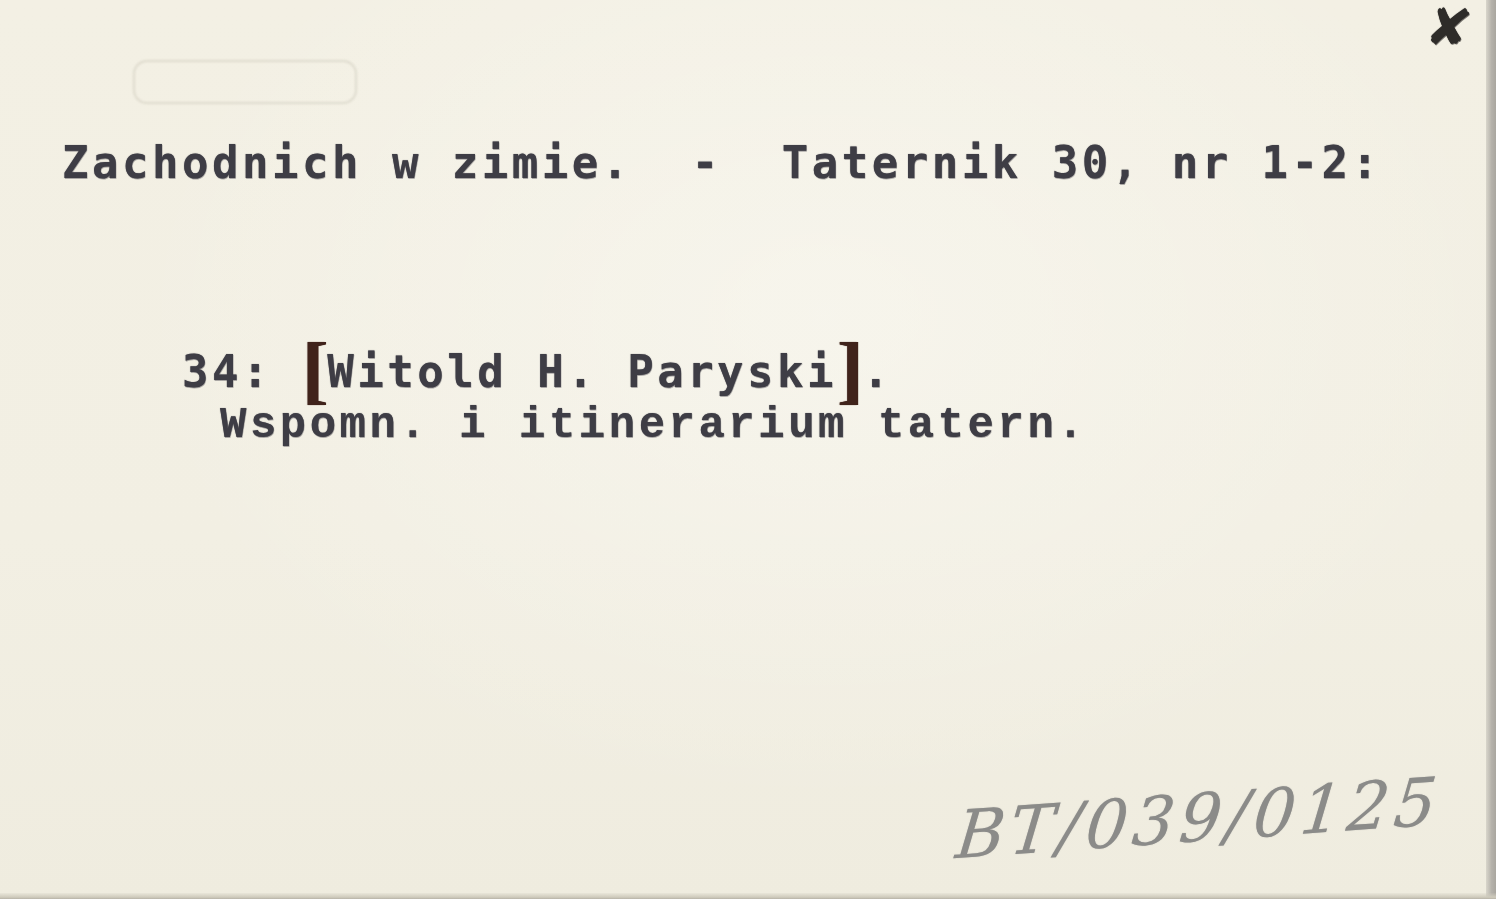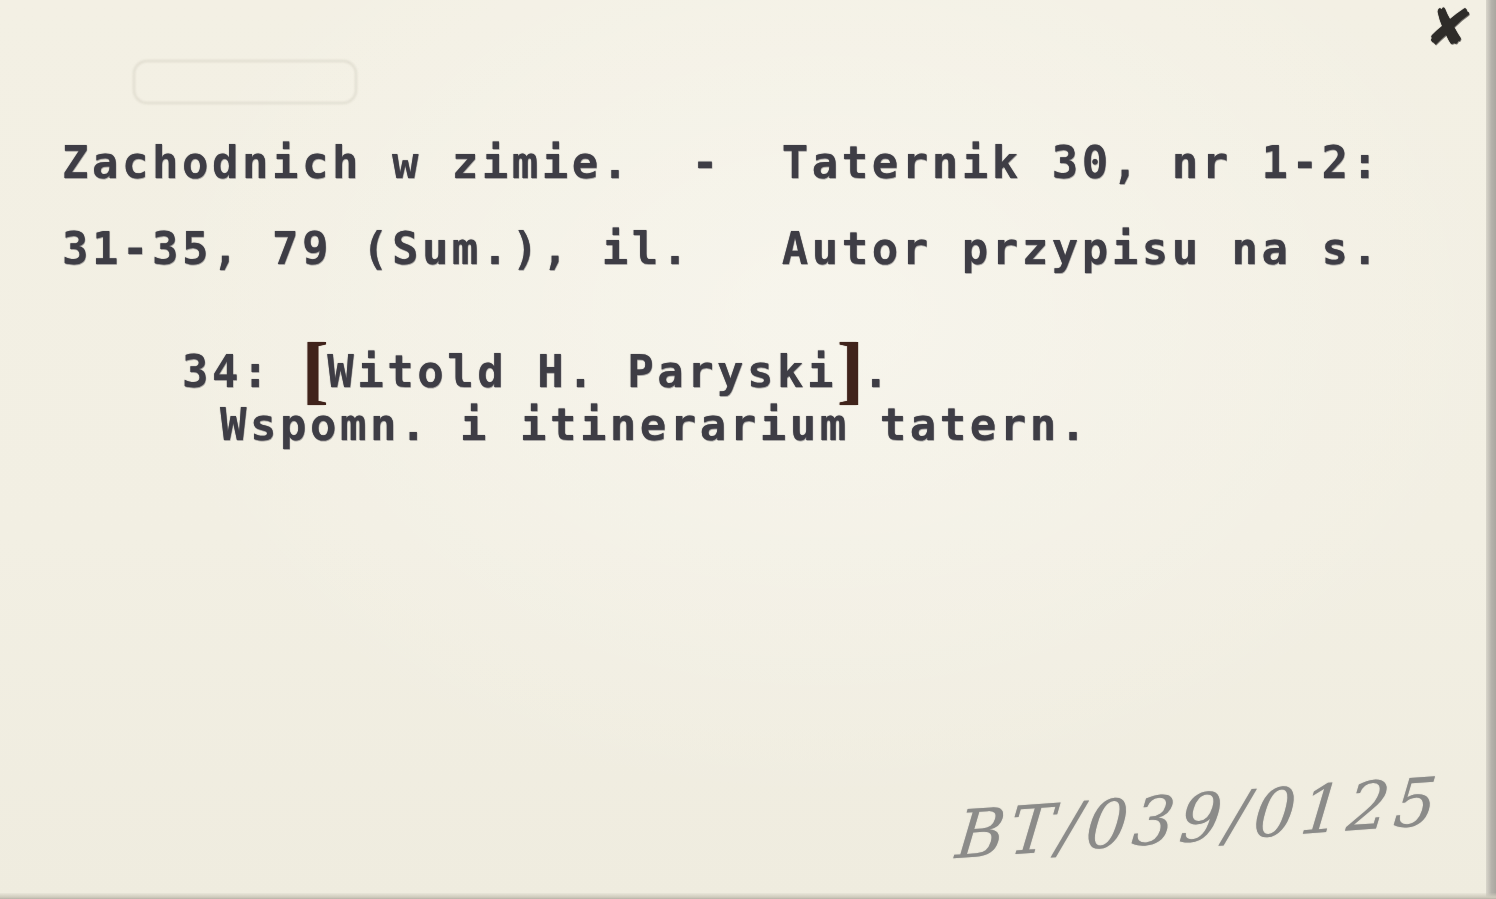--- a/index.html
+++ b/index.html
@@ -50,21 +50,21 @@
     font-weight: bold;
     letter-spacing: 3.5px;
     line-height: 1.15;
     color: #3e3d45;
     text-shadow: 0 0 1px rgba(62,61,69,0.75), 0.5px 0.5px 0 rgba(62,61,69,0.35);
   }
   .line1 { left: 216px; top: 76px; }
   .line2 { left: 62px;  top: 138px; }
   .line3 { left: 62px;  top: 224px; }
   .line4 { left: 62px;  top: 296px; }
-  .line5 { left: 220px; top: 400px; }
+  .line5 { left: 220px; top: 400px; font-family: Liberation Mono, monospace; }
   .underlined {
     border-bottom: 5px solid #45444c;
     padding-bottom: 4px;
     box-shadow: 0 1px 0 rgba(69,68,76,0.3);
   }
   
   .hand-bracket {
     font-family: "Liberation Serif", "DejaVu Serif", serif;
     font-size: 76px;
     font-weight: bold;
@@ -103,21 +103,20 @@
 
 <div class="card">
 
   <div class="ghost-stamp"></div>
 
   <div class="x-mark">✘</div>
 
 
   <div class="tw line2">Zachodnich w zimie.  -  Taternik 30, nr 1-2:</div>
 
-  <div class="tw line3">31-35, 79 (Sum.), il.   Autor przypisu na s.</div>
 
   <div class="tw line4">
     <span>34: </span><span class="hand-bracket">[</span><span>Witold H. Paryski</span><span class="hand-bracket">]</span><span>.</span>
   </div>
 
   <div class="tw line5">Wspomn. i itinerarium tatern.</div>
 
   <div class="shelfmark">BT/039/0125</div>
 
   <div class="edge-right"></div>

